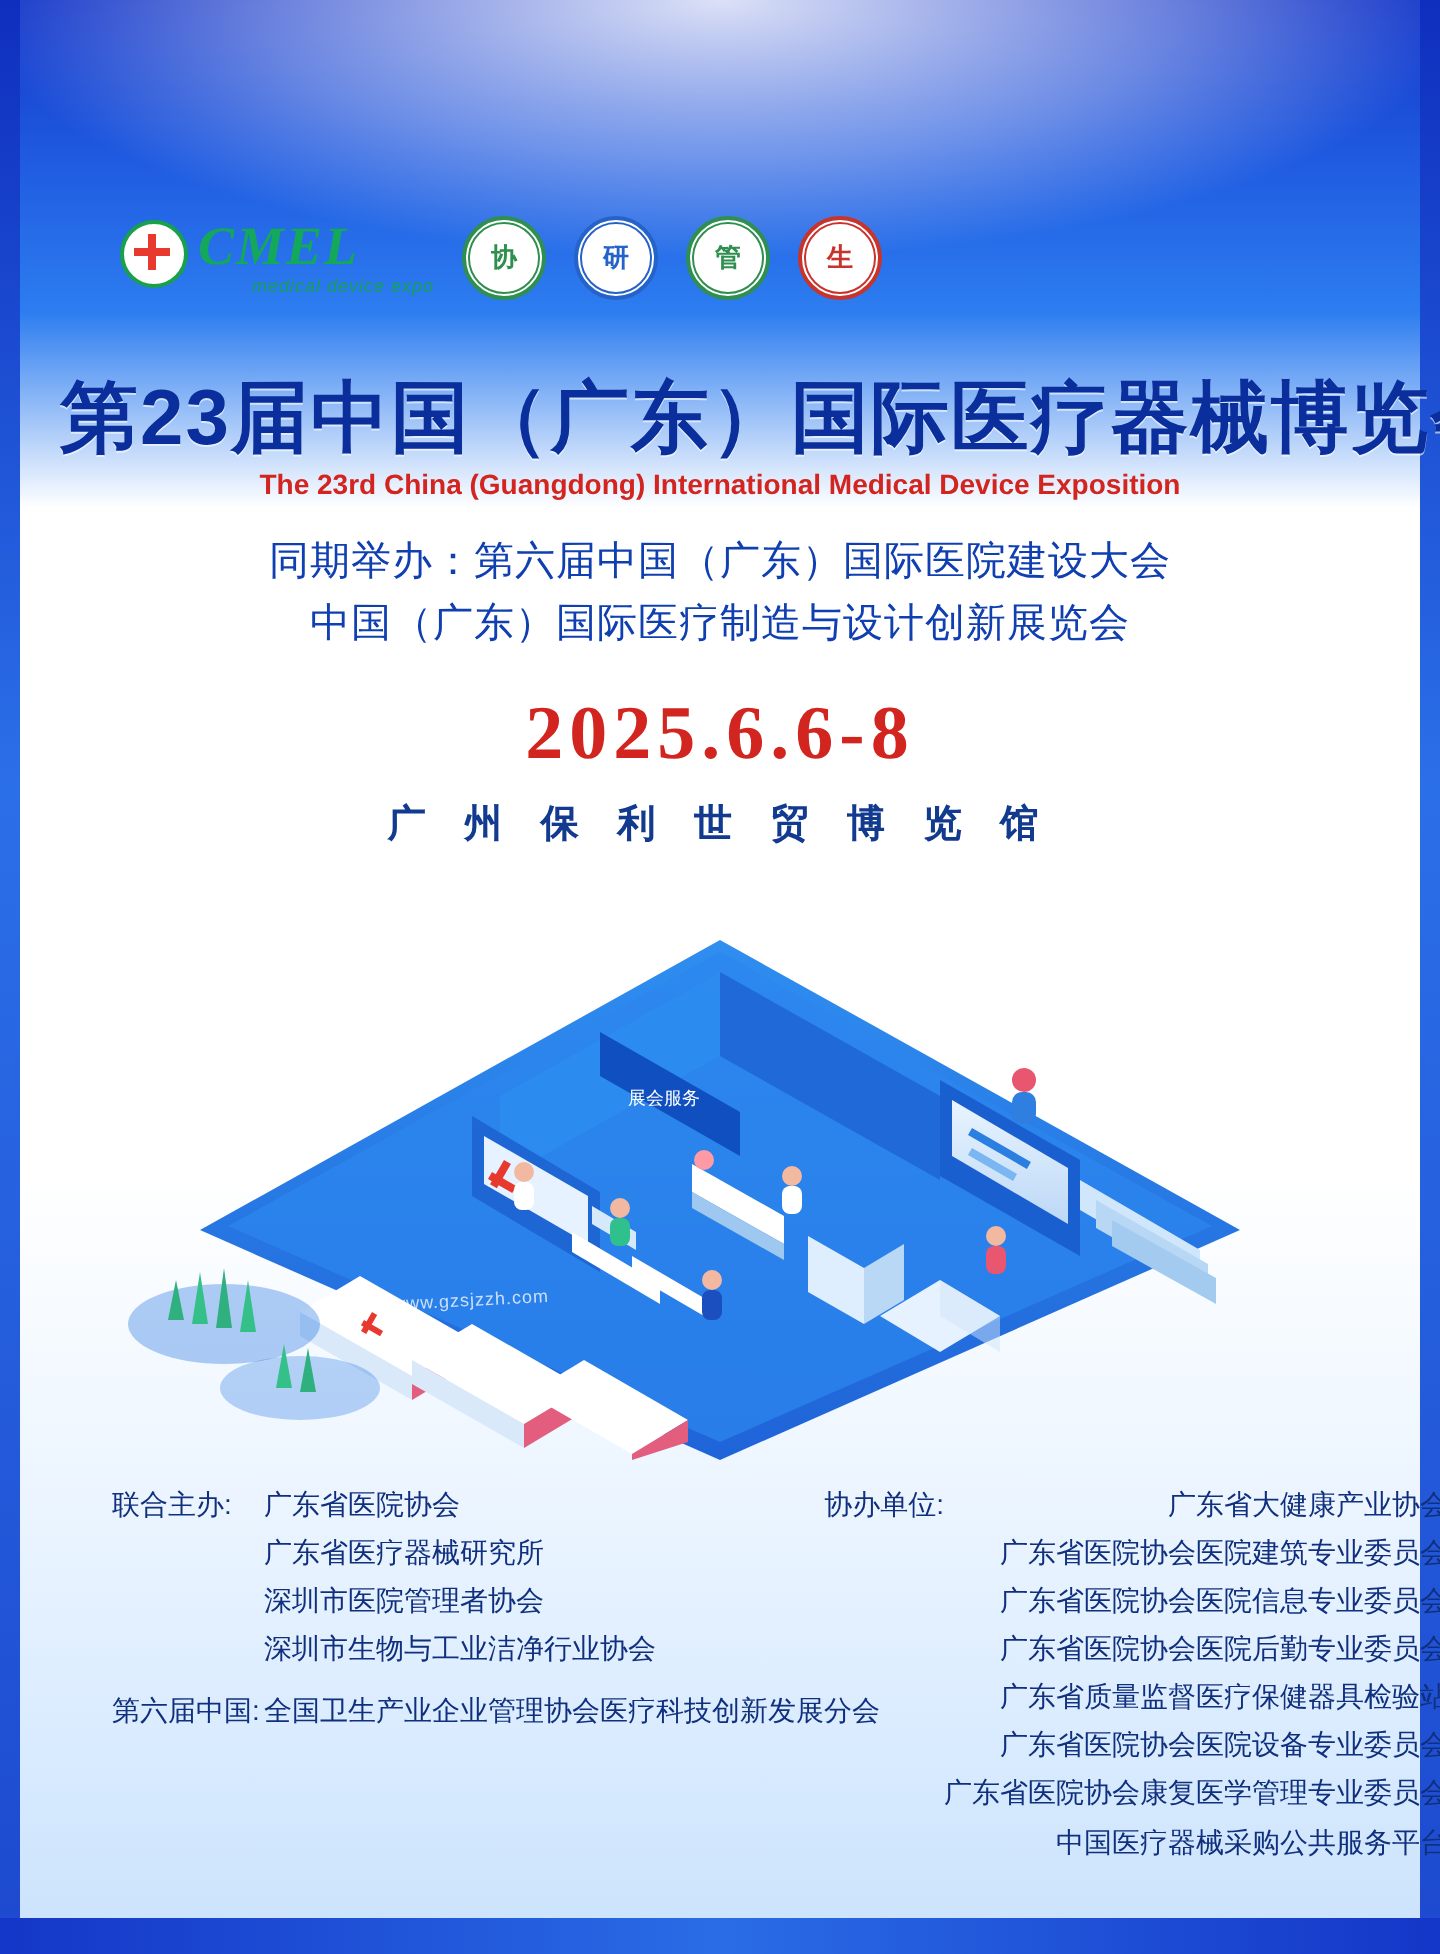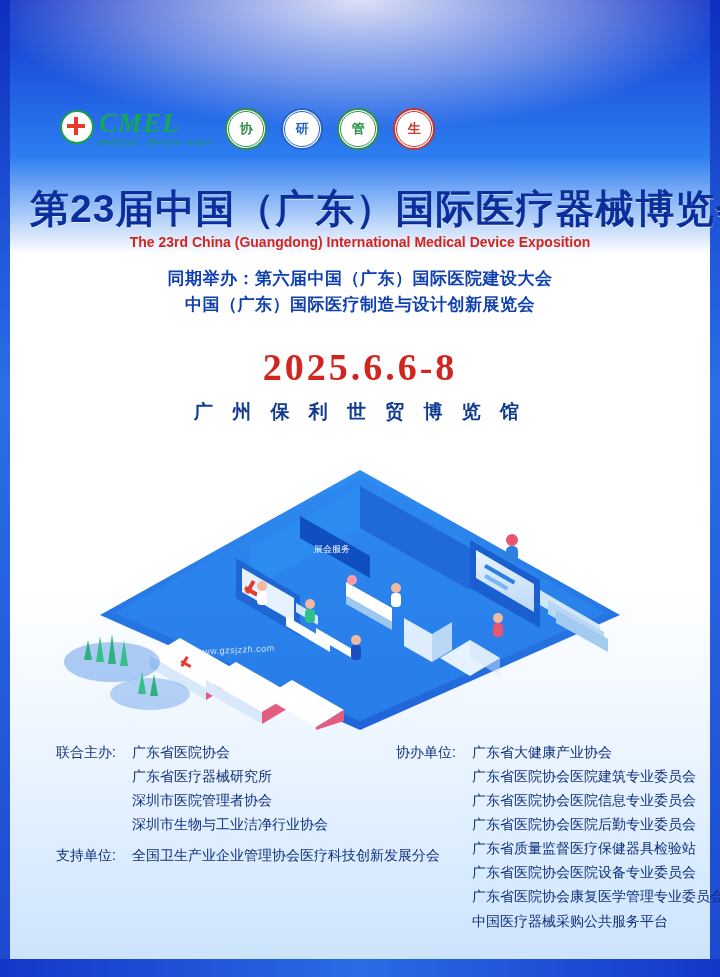--- a/index.html
+++ b/index.html
@@ -69,26 +69,27 @@
   .cmel-text { display: flex; flex-direction: column; line-height: 1; }
   .cmel-main {
     font-family: "Liberation Serif", serif;
     font-weight: bold;
     font-style: italic;
     font-size: 27px;
     color: #14a85a;
     letter-spacing: 1px;
   }
   .cmel-sub {
-    font-family: Liberation Mono, monospace;
+    font-family: Liberation Sans, sans-serif;
     font-style: italic;
     font-size: 9px;
     color: #16a05a;
     letter-spacing: 0.5px;
     margin-top: 2px;
+    margin-left: 27px;
   }
   .org-badge {
     width: 42px; height: 42px;
     border-radius: 50%;
     border: 2px solid #2f8f4e;
     background: #fff;
     display: flex;
     align-items: center;
     justify-content: center;
     font-size: 6px;
@@ -144,22 +145,22 @@
   }
   .subtitle-block {
     position: absolute;
     left: 50%;
     transform: translateX(-50%);
     top: 266px;
     width: 660px;
     text-align: center;
   }
   .subtitle-line {
-    font-size: 17px;
-    font-weight: bold;
+    font-size: 20px;
+    font-weight: normal;
     color: #0f3fb0;
     line-height: 1.55;
     letter-spacing: 0.5px;
     white-space: nowrap;
   }
   .date {
     position: absolute;
     left: 50%;
     transform: translateX(-50%);
     top: 345px;
@@ -211,21 +212,21 @@
     width: 720px;
     height: 190px;
     font-size: 14px;
     color: #10307e;
   }
   .credits-col {
     position: absolute;
     top: 0;
   }
   .col-left { left: 56px; width: 360px; }
-  .col-right { left: 396px; width: 310px; }
+  .col-right { left: 396px; width: 310px; text-align: right; }
   .credit-group {
     display: flex;
     margin-bottom: 1px;
   }
   .credit-label {
     width: 76px;
     flex: 0 0 76px;
     color: #10307e;
     line-height: 1.72;
     white-space: nowrap;
@@ -387,21 +388,21 @@
           <div class="credit-item">广东省医院协会</div>
           <div class="credit-item">广东省医疗器械研究所</div>
           <div class="credit-item">深圳市医院管理者协会</div>
           <div class="credit-item">深圳市生物与工业洁净行业协会</div>
         </div>
       </div>
 
       <div class="spacer-6"></div>
 
       <div class="credit-group">
-        <div class="credit-label">支持单位:</div>
+        <div class="credit-label">第六届中国:</div>
         <div class="credit-values">
           <div class="credit-item">全国卫生产业企业管理协会医疗科技创新发展分会</div>
         </div>
       </div>
 
       <div class="spacer-6"></div>
 
     </div>
 
     <div class="credits-col col-right">

